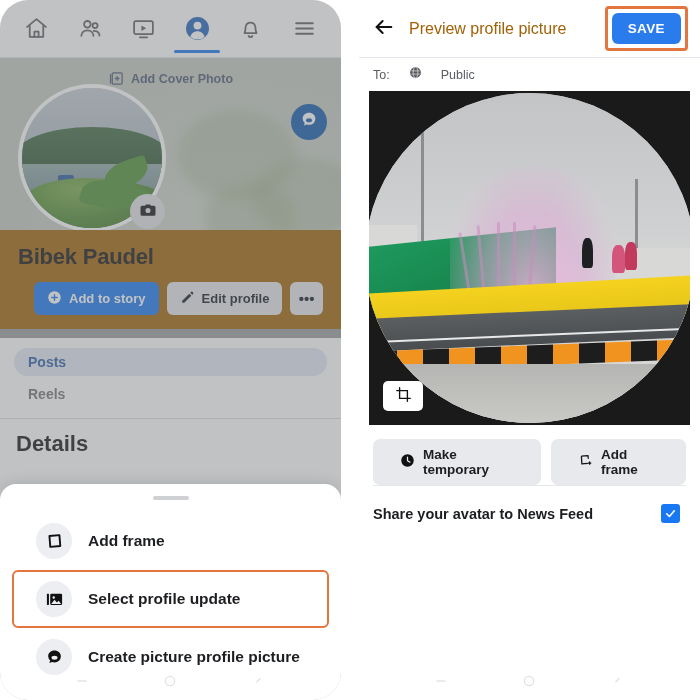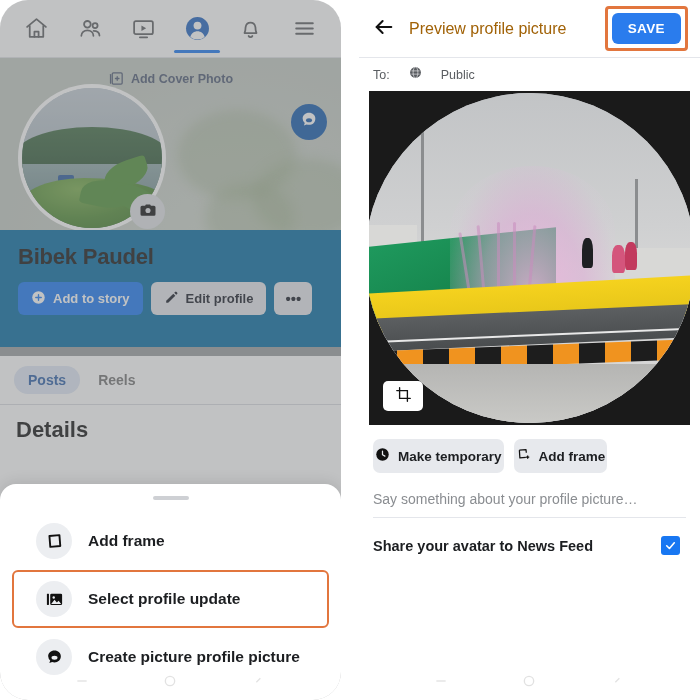--- a/index.html
+++ b/index.html
@@ -92,34 +92,34 @@
     background: #dfe1e6;
     display: flex; align-items: center; justify-content: center;
   }
   .avatar-fab {
     position: absolute; right: 14px; top: 46px;
     width: 36px; height: 36px; border-radius: 50%;
     background: #1259ad;
     display: flex; align-items: center; justify-content: center;
   }
 
-  .profile-body { background: #0369a1; padding: 0 18px; }
+  .profile-body { background: #a16207; padding: 0 18px; }
   .pname { font-size: 22px; font-weight: 700; color: #111; padding: 14px 0 2px; letter-spacing: -0.2px; }
-  .btn-row { display: flex; gap: 8px; padding: 10px 0 32px; align-items: center; }
+  .btn-row { display: flex; gap: 8px; padding: 10px 0 14px; align-items: center; margin-left: 16px; }
   .btn {
     height: 33px; border-radius: 6px; display: flex; align-items: center;
     justify-content: center; gap: 7px; font-size: 13px; font-weight: 700;
     padding: 0 13px; white-space: nowrap;
   }
   .btn-primary { background: #1877F2; color: #fff; flex: 0 0 auto; }
   .btn-sec { background: #e4e6eb; color: #141823; flex: 0 0 auto; }
   .btn-dots { background: #e4e6eb; color: #141823; width: 38px; padding: 0; font-size: 15px; }
 
   .thick-sep { height: 9px; background: #9a9d9f; }
-  .tabs-row { display: flex; gap: 4px; padding: 10px 14px; background: #fff; }
+  .tabs-row { display: flex; gap: 4px; padding: 10px 14px; background: #fff; flex-direction: column; }
   .tab {
     font-size: 14px; padding: 6px 14px; border-radius: 16px; font-weight: 600;
   }
   .tab.active { background: #dfe7f5; color: #2c5fa8; }
   .tab.inactive { color: #737373; }
   .tab-sep { height: 1px; background: #dadde1; margin: 0 0 0 0; }
   .details-h { font-size: 22px; font-weight: 700; color: #111; padding: 12px 16px 0; }
 
   
   .sheet {
@@ -199,21 +199,21 @@
   .ph-bldg { position:absolute; background:#d8d8d6; }
   .crop-btn {
     position: absolute; left: 14px; bottom: 14px; z-index: 5;
     width: 40px; height: 30px; border-radius: 5px; background: #fff;
     display: flex; align-items: center; justify-content: center;
   }
 
   .chip-row { display: flex; gap: 10px; padding: 14px 14px 0; }
   .chip {
     display: flex; align-items: center; gap: 8px;
-    background: #e7e9ed; border-radius: 7px; padding: 8px 2px;
+    background: #e7e9ed; border-radius: 7px; padding: 8px 27px;
     font-size: 13.5px; font-weight: 700; color: #1c1e21;
   }
   .say-row { padding: 18px 14px 10px; font-size: 14px; color: #8a8d91; }
   .say-line { height: 1px; background: #e4e6eb; margin: 0 14px; }
   .share-row {
     display: flex; align-items: center; justify-content: space-between;
     padding: 18px 20px 0 14px;
   }
   .share-label { font-size: 14.5px; font-weight: 700; color: #1c1e21; }
   .checkbox {
@@ -509,21 +509,20 @@
           <svg width="15" height="15" viewBox="0 0 24 24" fill="none" stroke="#111" stroke-width="2" stroke-linejoin="round">
               <path d="M5.4 5 16 4.2l.5 5"></path>
               <path d="M5.4 5l.8 12.4 9.6-.7"></path>
               <path d="M18.6 13.4v5.2M16 16h5.2"></path>
             </svg>
         </span>
         <span>Add frame</span>
       </div>
     </div>
 
-    <div class="say-row">Say something about your profile picture…</div>
     <div class="say-line"></div>
 
     <div class="share-row">
       <span class="share-label">Share your avatar to News Feed</span>
       <span class="checkbox">
         <svg width="13" height="13" viewBox="0 0 24 24" fill="none" stroke="#fff" stroke-width="3" stroke-linecap="round" stroke-linejoin="round">
             <path d="M5 12.5 10 17.5 19 7"></path>
           </svg>
       </span>
     </div>

